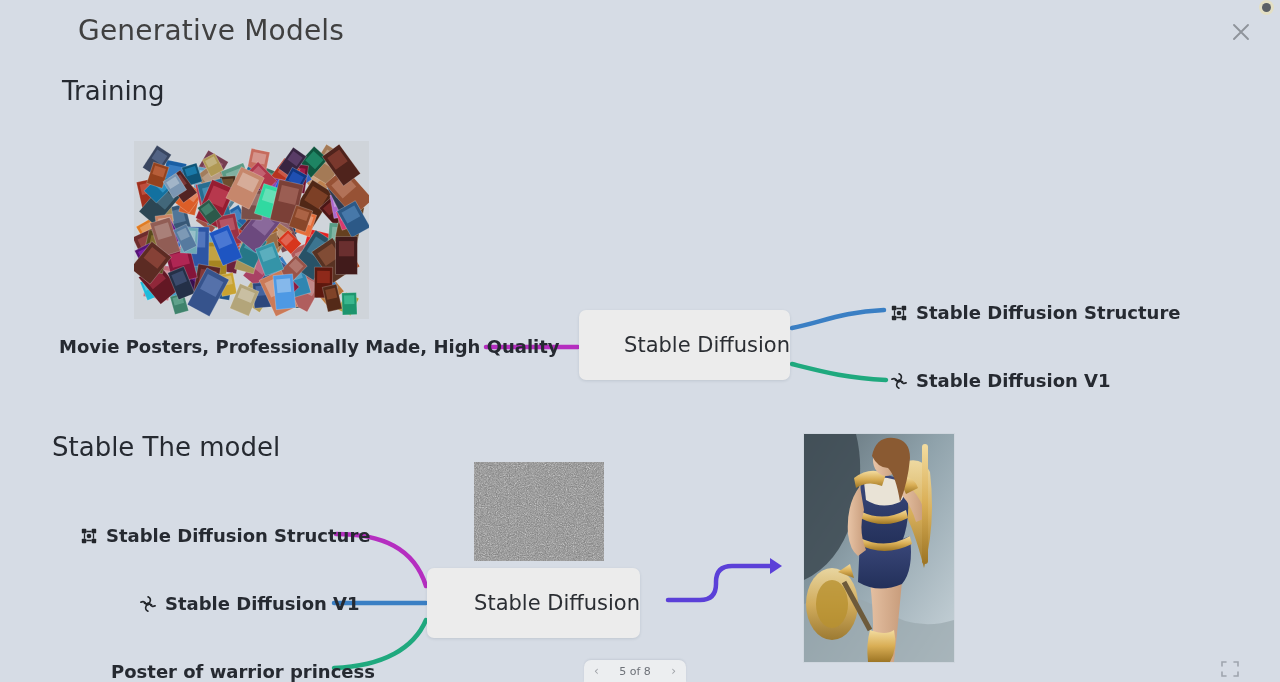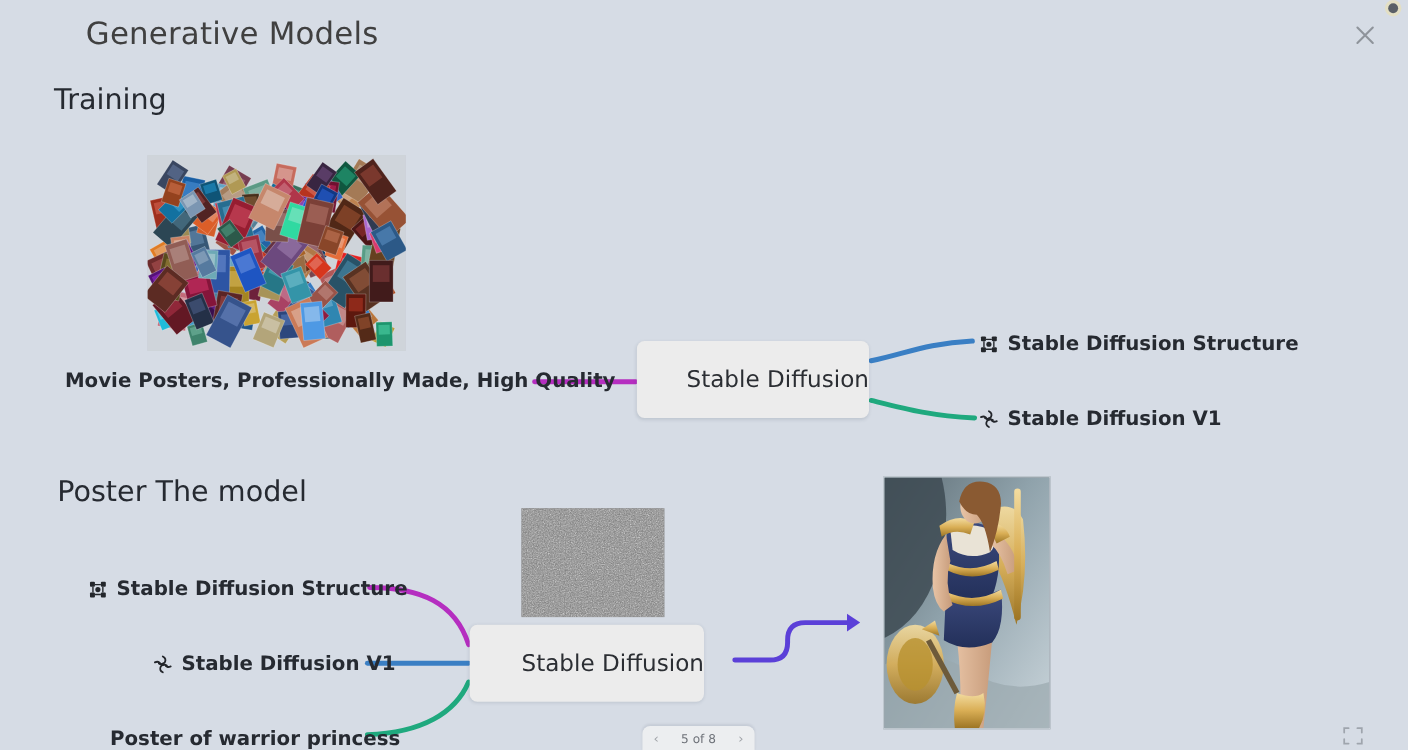--- a/index.html
+++ b/index.html
@@ -15,21 +15,21 @@
   .stage{position:absolute;inset:0;}
 
   
   .h-main{
     position:absolute;left:52px;top:14px;
     font-size:28px;font-weight:400;letter-spacing:.2px;
     color:#404040;
     margin-left:26px;
   }
   .h-sec1{
-    position:absolute;left:49px;top:76px;
+    position:absolute;left:62px;top:76px;
     font-size:26px;font-weight:400;color:#262a31;
   }
   .h-sec2{
     position:absolute;left:52px;top:432px;
     font-size:26px;font-weight:400;color:#262a31;
   }
 
   
   .close-btn{
     position:absolute;right:22px;top:15px;
@@ -84,21 +84,21 @@
     position:absolute;
     display:flex;align-items:center;gap:8px;
     font-size:18px;color:#262a31;white-space:nowrap;font-weight:bold;
   }
   .lab .ico{width:18px;height:18px;flex:0 0 18px;display:block;}
   #lab-movie{left:59px;top:336px;}
   #lab-struct-top{left:890px;top:302px;}
   #lab-v1-top{left:890px;top:370px;}
   #lab-struct-bot{left:80px;top:525px;}
   #lab-v1-bot{left:139px;top:593px;}
-  #lab-poster{left:100px;top:661px;}
+  #lab-poster{left:111px;top:661px;}
 
   
   .wires{position:absolute;inset:0;pointer-events:none;}
 
   
   .pager{
     position:absolute;left:584px;bottom:0;
     width:102px;height:22px;
     background:#eceef0;
     border-radius:7px 7px 0 0;
@@ -117,21 +117,21 @@
   <div class="corner-dot"></div>
 
   <div class="close-btn">
     <svg width="26" height="26" viewBox="0 0 26 26">
       <path d="M6 6 L20 20 M20 6 L6 20" stroke="#8f949b" stroke-width="1.9" stroke-linecap="round" fill="none"></path>
     </svg>
   </div>
 
   <div class="h-main">Generative Models</div>
   <div class="h-sec1">Training</div>
-  <div class="h-sec2">Poster The model</div>
+  <div class="h-sec2">Stable The model</div>
 
   <div class="posters">
     <svg width="235" height="178" viewBox="0 0 235 178">
       <rect width="235" height="178" fill="#cfd4da"></rect>
       <g id="collage">
           <rect x="178.4" y="124.7" width="22.4" height="37.0" fill="hsl(28,51%,48%)" stroke="rgba(255,255,255,.35)" stroke-width="0.6" transform="rotate(-39.9 189.6 143.2)"></rect>
           <rect x="181.8" y="129.1" width="15.7" height="14.8" fill="hsl(28,46%,70%)" opacity=".55" transform="rotate(-39.9 189.6 143.2)"></rect>
           <rect x="123.9" y="110.9" width="18.6" height="28.5" fill="hsl(340,25%,22%)" stroke="rgba(255,255,255,.35)" stroke-width="0.6" transform="rotate(22.7 133.2 125.2)"></rect>
           <rect x="126.7" y="114.3" width="13.0" height="11.4" fill="hsl(340,23%,44%)" opacity=".55" transform="rotate(22.7 133.2 125.2)"></rect>
           <rect x="132.1" y="69.1" width="23.9" height="33.5" fill="hsl(210,77%,21%)" stroke="rgba(255,255,255,.35)" stroke-width="0.6" transform="rotate(-39.4 144.1 85.8)"></rect>

